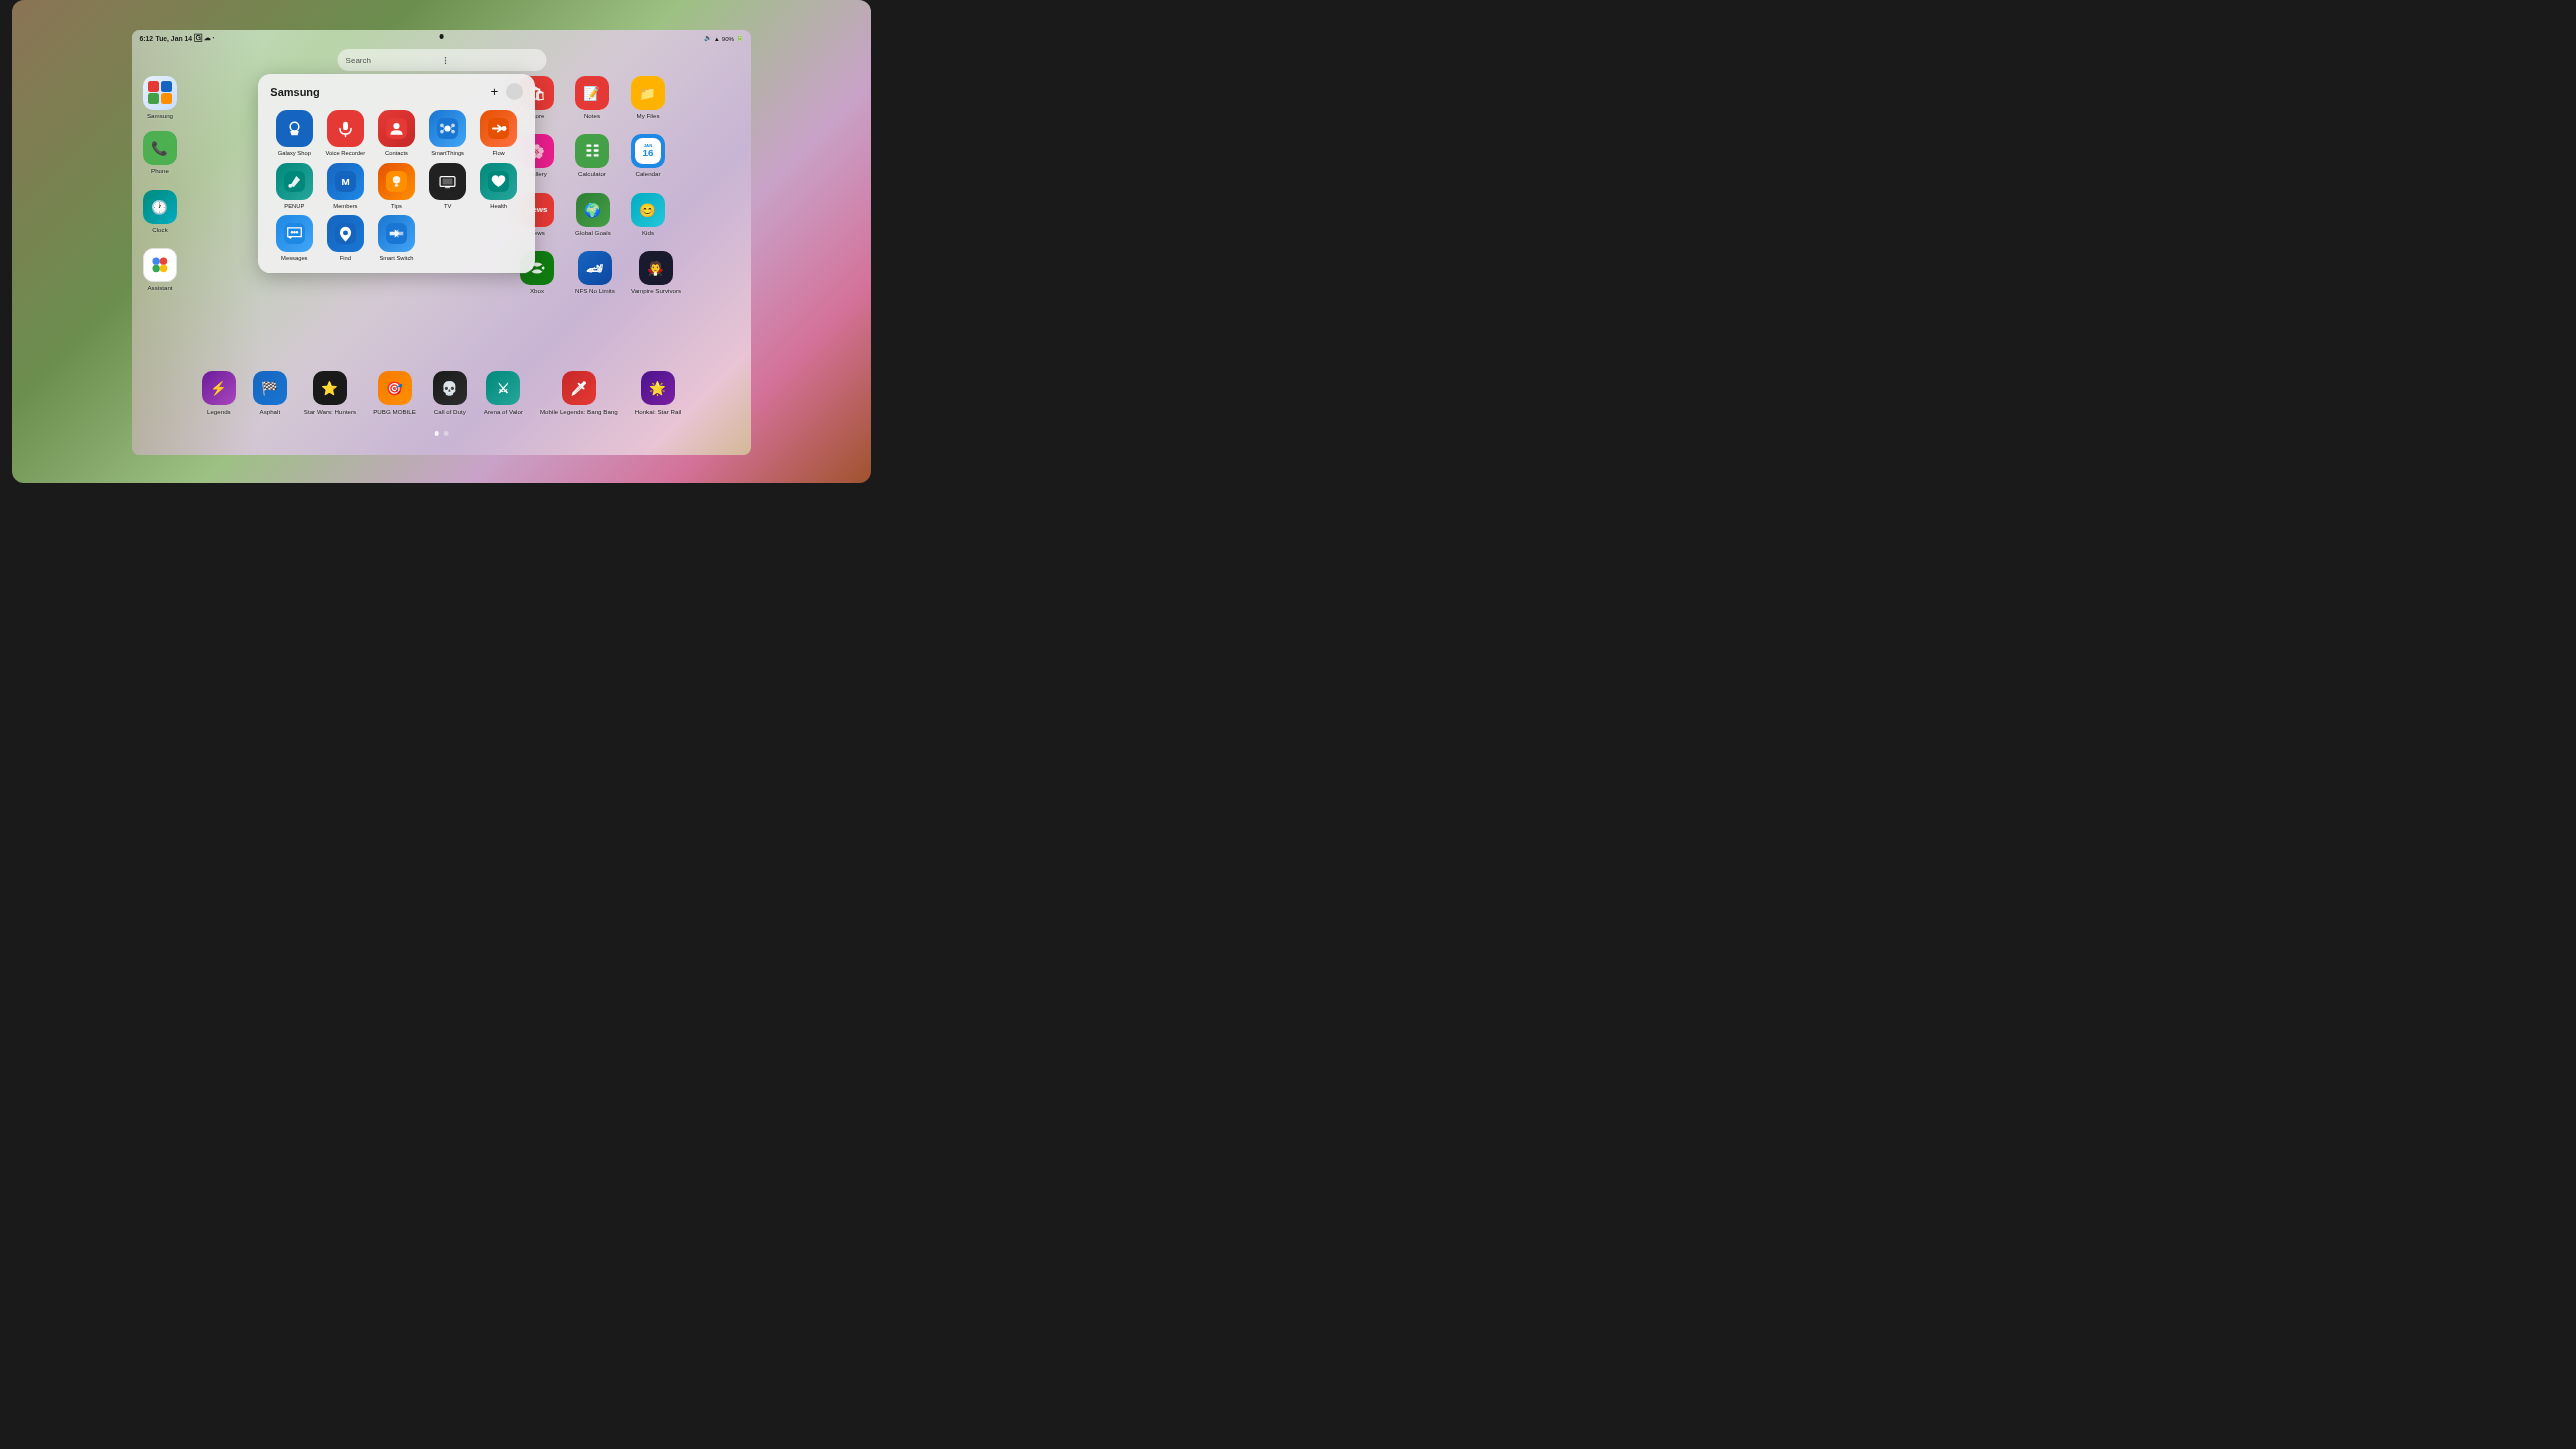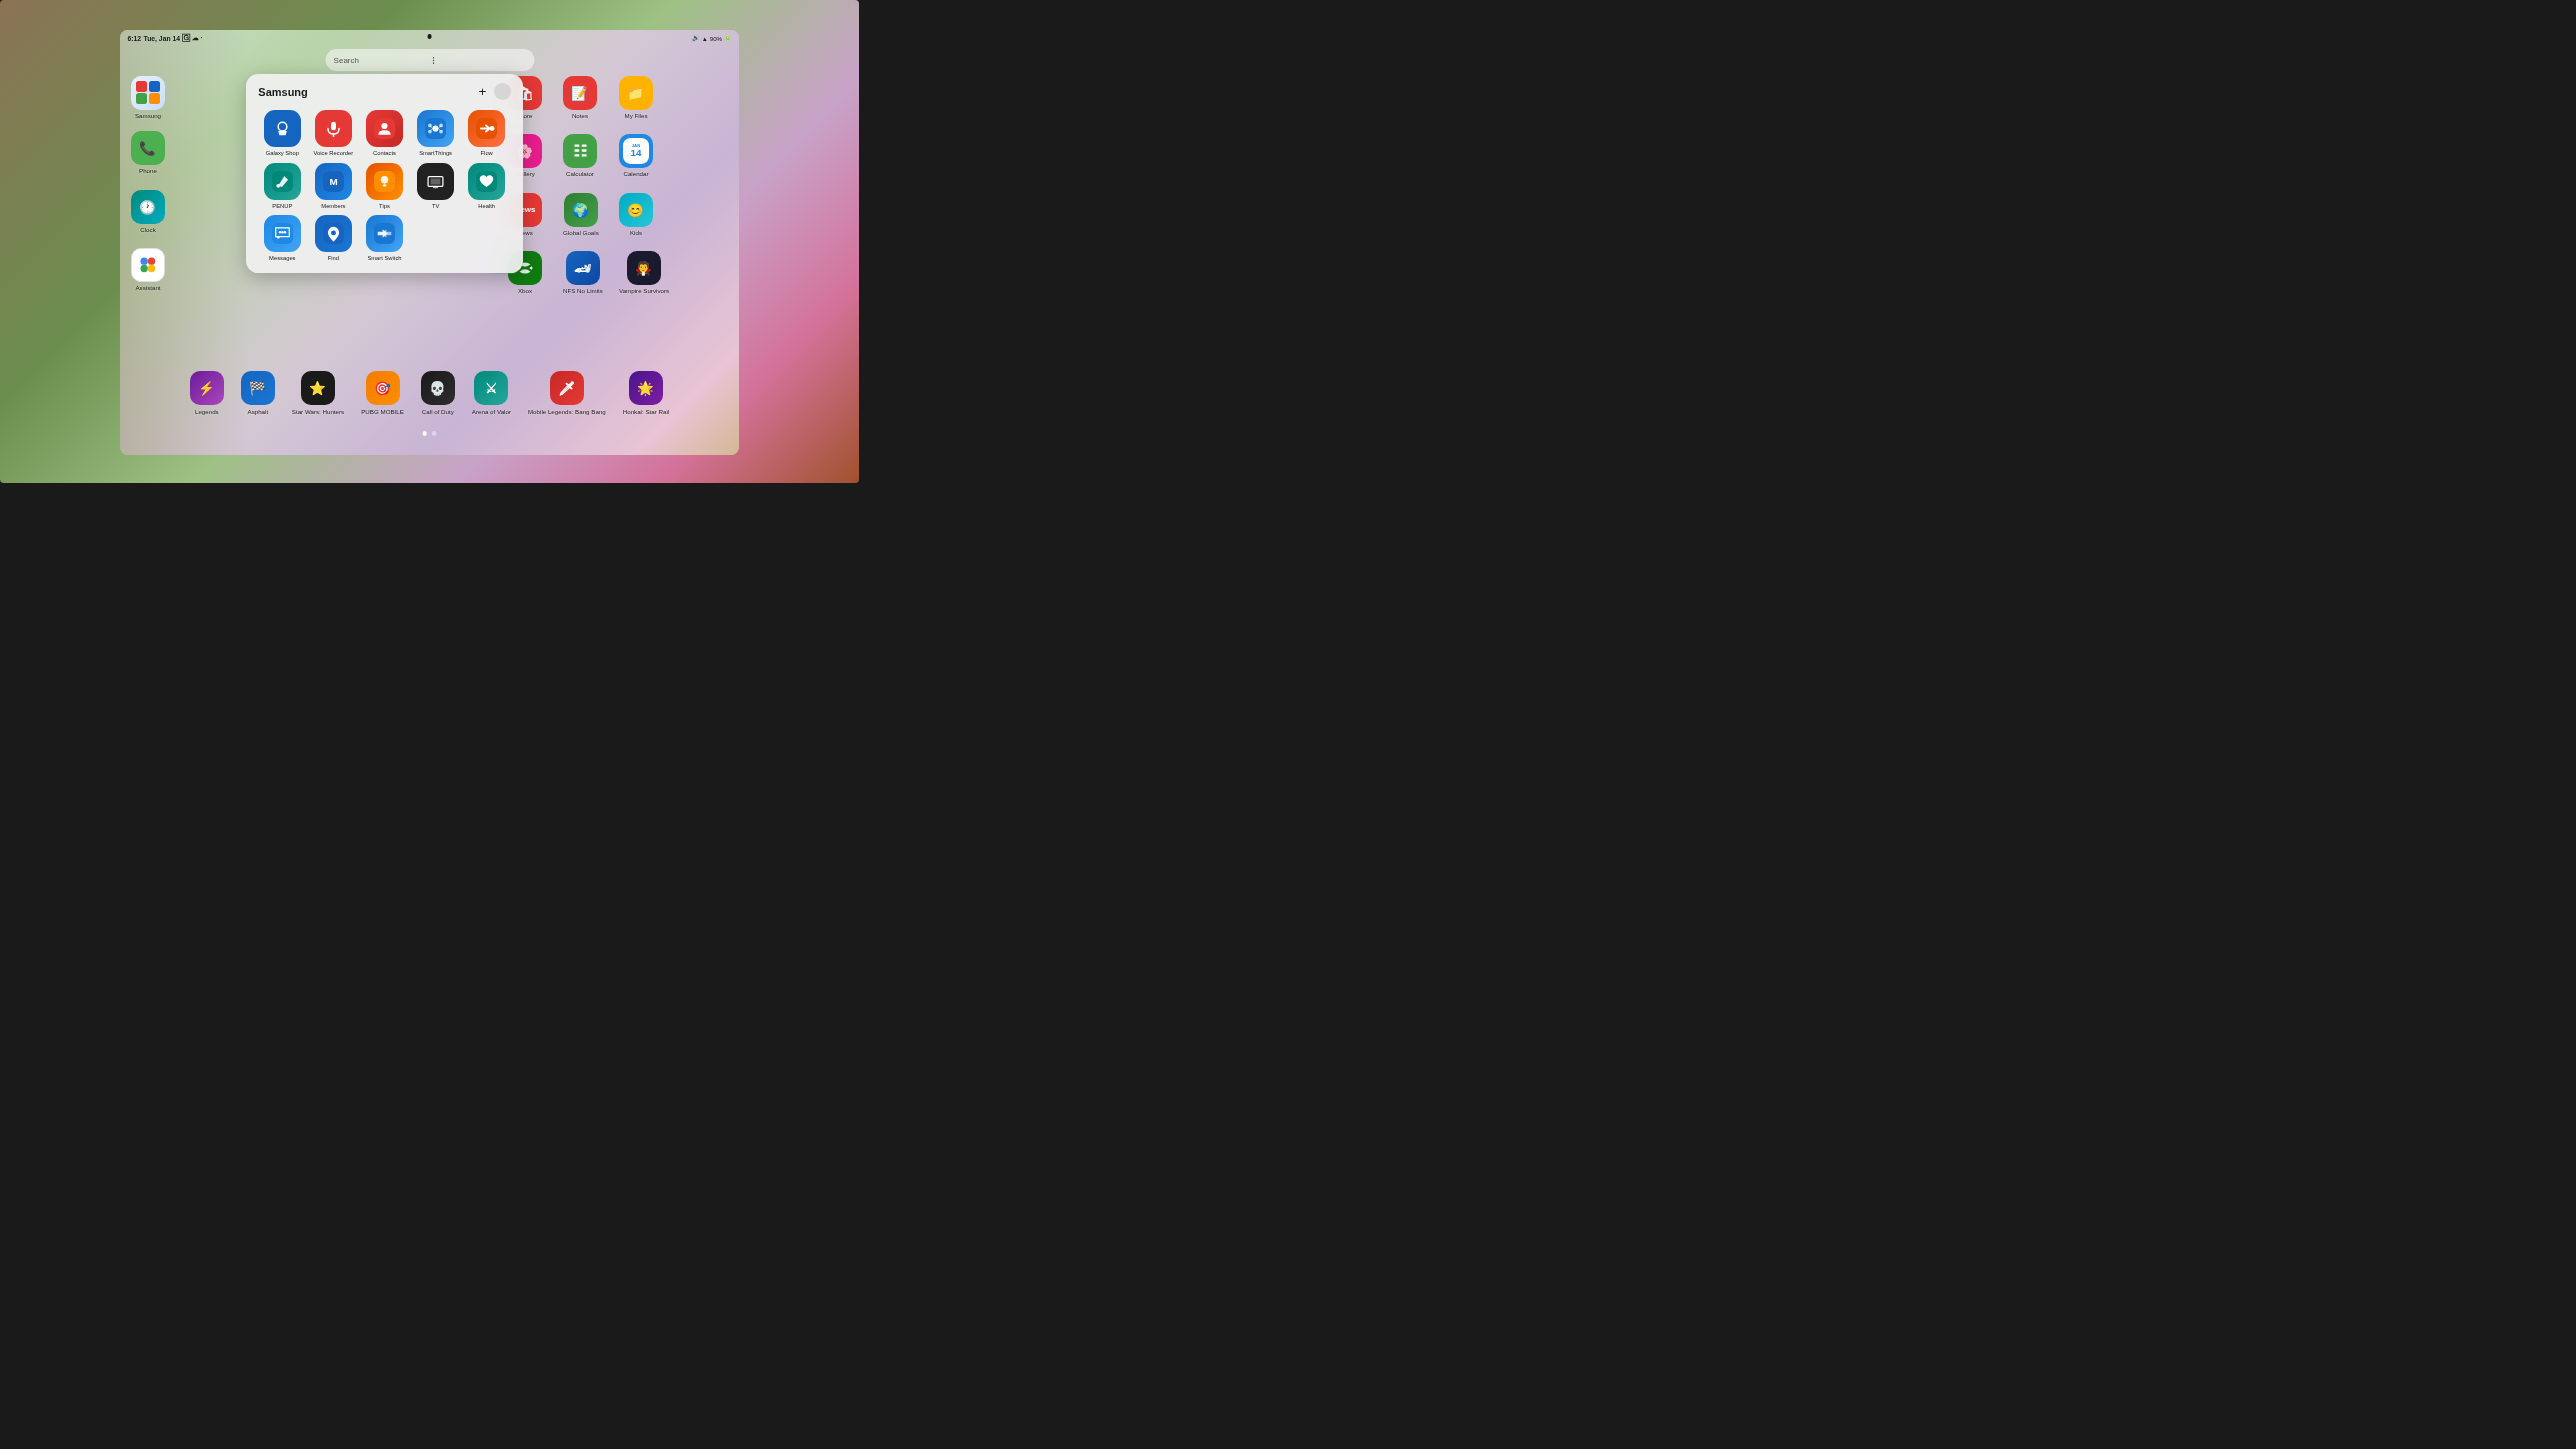--- a/index.html
+++ b/index.html
@@ -7,25 +7,25 @@
       width: 859px;
       height: 483px;
       background: #1a1a1a;
       overflow: hidden;
       font-family: 'Arial', sans-serif;
     }
 
     
     .tablet-frame {
       position: absolute;
-      top: 0; left: 0;
+      top: 0; left: 12px;
       width: 859px;
       height: 483px;
       background: #2a2a2a;
-      border-radius: 4px;
+      border-radius: 12px;
       overflow: hidden;
     }
 
     
     .bg-photo {
       position: absolute;
       top: 0; left: 0;
       width: 100%;
       height: 100%;
       background: linear-gradient(135deg, #8B7355 0%, #6B8E4E 30%, #9DC183 50%, #C8A2C8 70%, #D4729A 85%, #A0522D 100%);
@@ -430,21 +430,21 @@
             <rect x="16" y="20" width="8" height="4" rx="1"></rect>
           </svg>
         </div>
         <span class="icon-label">Calculator</span>
       </div>
 
       <div class="app-icon icon-calendar">
         <div class="icon-img calendar-blue">
           <div style="background:white;width:26px;height:26px;border-radius:7.4px;display:flex;align-items:center;justify-content:center;flex-direction:column;">
             <div style="font-size:4.3px;color:#1E88E5;font-weight:bold;">JAN</div>
-            <div style="font-size:9.9px;color:#1E88E5;font-weight:bold;line-height:1;">14</div>
+            <div style="font-size:9.9px;color:#1E88E5;font-weight:bold;line-height:1;">16</div>
           </div>
         </div>
         <span class="icon-label">Calendar</span>
       </div>
 
       <div class="app-icon icon-news">
         <div class="icon-img news-red">
           <div style="background:#E53935;width:34px;height:34px;border-radius:9.9px;display:flex;align-items:center;justify-content:center;">
             <span style="color:white;font-size:8px;font-weight:bold;">News</span>
           </div>

